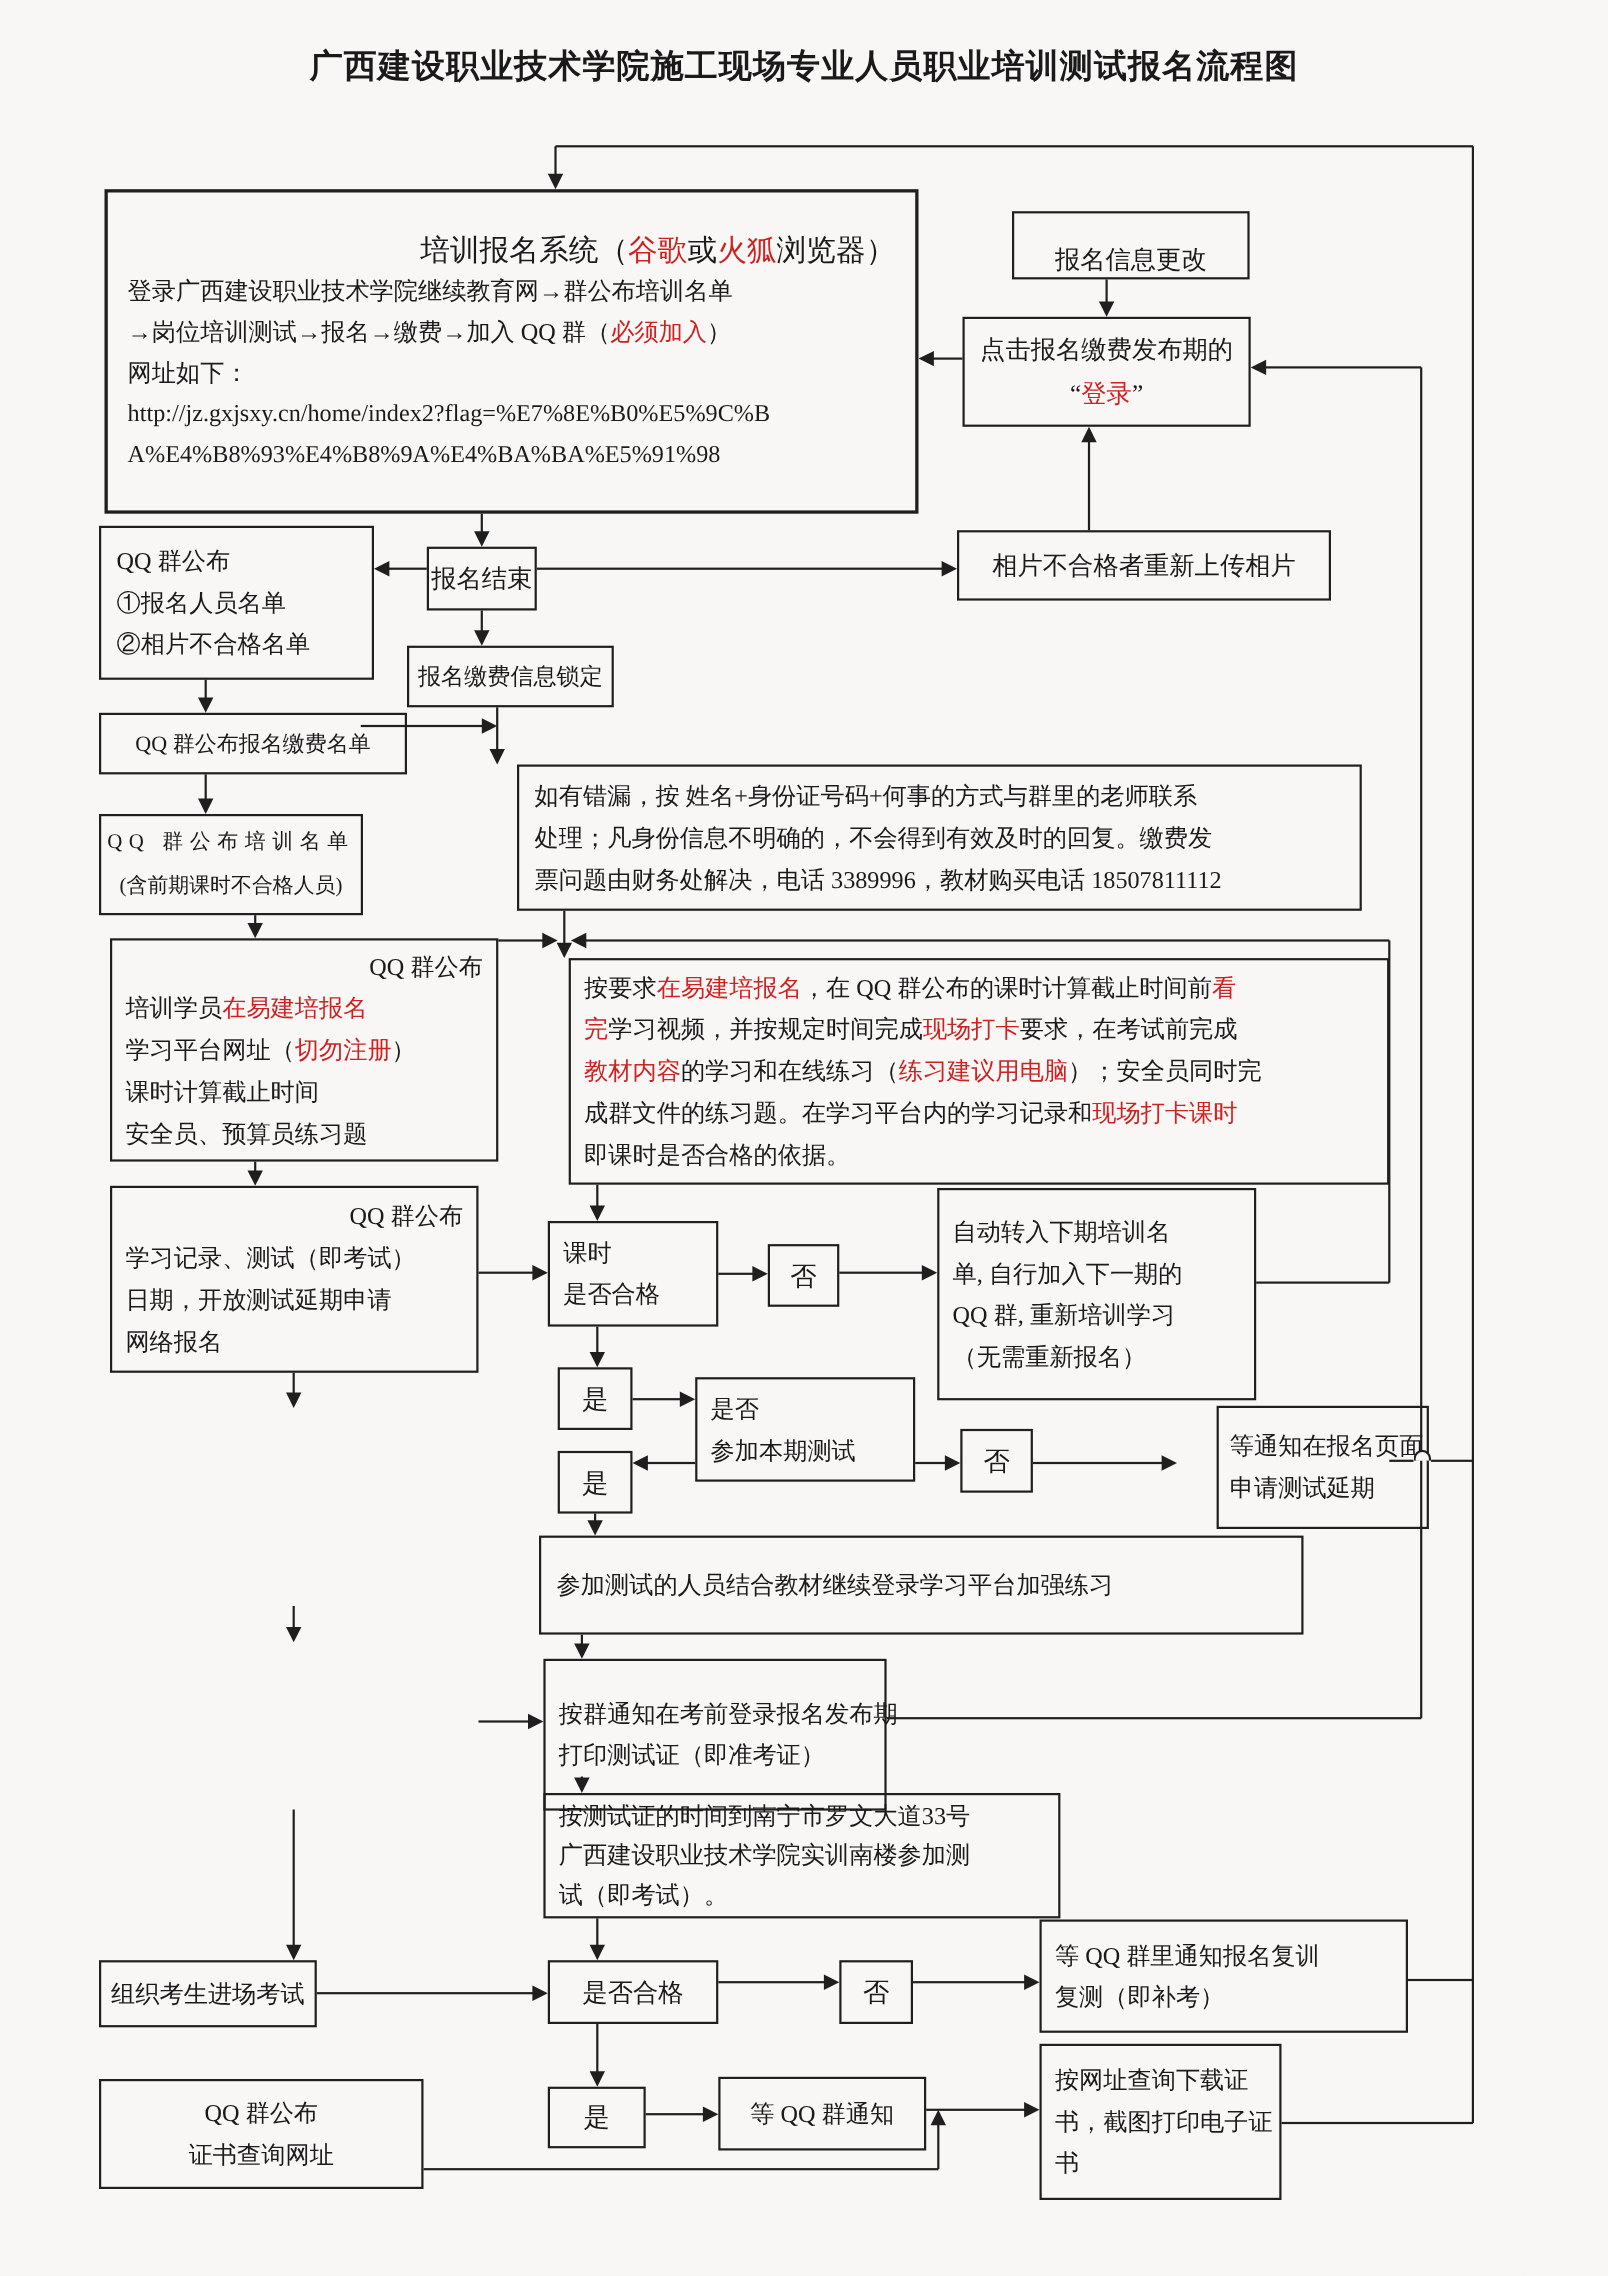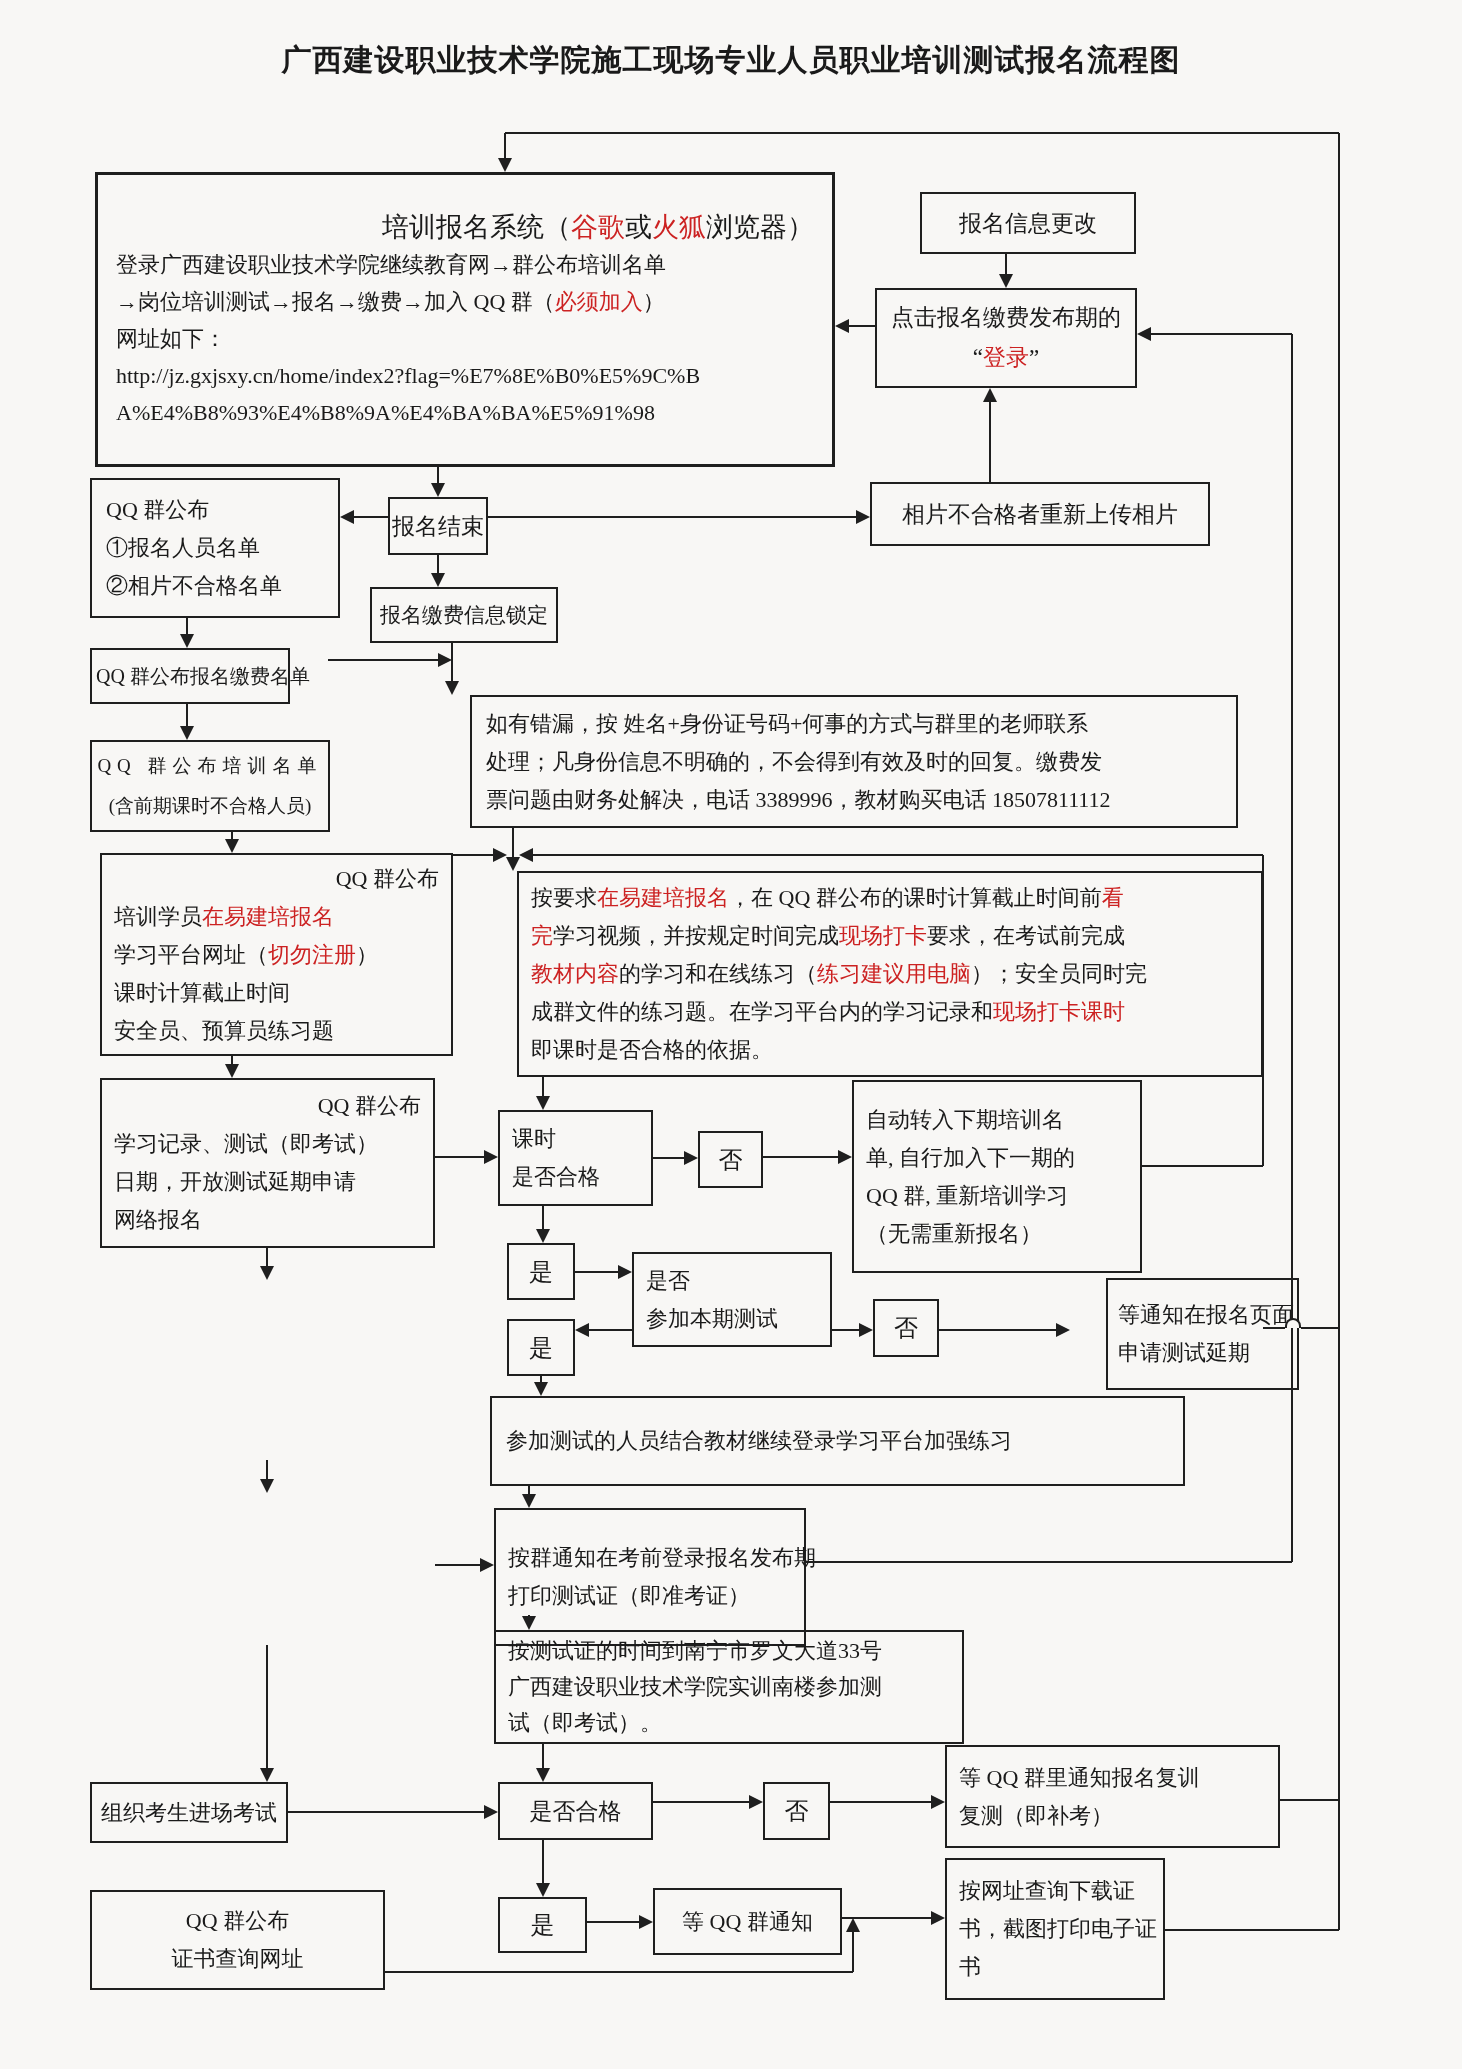--- a/index.html
+++ b/index.html
@@ -42,42 +42,42 @@
 <div id="canvas" style="--accent: #cc2222;">
   <div class="title">广西建设职业技术学院施工现场专业人员职业培训测试报名流程图</div>
 <div class="node" style="left: 95px; top: 172px; width: 740px; height: 295px; font-size: 22px; line-height: 37px; padding: 4px 18px; border-width: 3px;">
       <div class="line c" style="font-size: 27px;"><span>培训报名系统（</span><span class="red">谷歌</span><span>或</span><span class="red">火狐</span><span>浏览器）</span></div>
       <div class="line"><span>登录广西建设职业技术学院继续教育网→群公布培训名单</span></div>
       <div class="line"><span>→岗位培训测试→报名→缴费→加入 QQ 群（</span><span class="red">必须加入</span><span>）</span></div>
       <div class="line"><span>网址如下：</span></div>
       <div class="line"><span>http://jz.gxjsxy.cn/home/index2?flag=%E7%8E%B0%E5%9C%B</span></div>
       <div class="line"><span>A%E4%B8%93%E4%B8%9A%E4%BA%BA%E5%91%98</span></div>
     </div>
-    <div class="node center" style="left: 920px; top: 192px; width: 216px; height: 62px; font-size: 23px;">
+    <div class="node center" style="left: 920px; top: 192px; width: 216px; height: 62px; font-size: 23px; justify-content: flex-end;">
       <div class="line"><span>报名信息更改</span></div>
     </div>
     <div class="node center" style="left: 875px; top: 288px; width: 262px; height: 100px; font-size: 23px; line-height: 40px;">
       <div class="line"><span>点击报名缴费发布期的</span></div>
       <div class="line"><span>“</span><span class="red">登录</span><span>”</span></div>
     </div>
     <div class="node center" style="left: 870px; top: 482px; width: 340px; height: 64px; font-size: 23px;">
       <div class="line"><span>相片不合格者重新上传相片</span></div>
     </div>
     <div class="node" style="left: 90px; top: 478px; width: 250px; height: 140px; font-size: 22px; line-height: 38px; padding: 4px 14px;">
       <div class="line"><span>QQ 群公布</span></div>
       <div class="line"><span>①报名人员名单</span></div>
       <div class="line"><span>②相片不合格名单</span></div>
     </div>
     <div class="node center" style="left: 388px; top: 497px; width: 100px; height: 58px; font-size: 23px;">
       <div class="line"><span>报名结束</span></div>
     </div>
     <div class="node center" style="left: 370px; top: 587px; width: 188px; height: 56px; font-size: 21px;">
       <div class="line"><span>报名缴费信息锁定</span></div>
     </div>
-    <div class="node center" style="left: 90px; top: 648px; width: 200px; height: 56px; font-size: 20px; padding: 4px;">
+    <div class="node center" style="left: 90px; top: 648px; width: 280px; height: 56px; font-size: 20px; padding: 4px;">
       <div class="line"><span>QQ 群公布报名缴费名单</span></div>
     </div>
     <div class="node center" style="left: 90px; top: 740px; width: 240px; height: 92px; font-size: 19px; line-height: 40px; padding: 4px 2px;">
       <div class="line" style="letter-spacing: 6px;"><span>QQ 群公布培训名单</span></div>
       <div class="line"><span>(含前期课时不合格人员)</span></div>
     </div>
     <div class="node" style="left: 470px; top: 695px; width: 768px; height: 133px; font-size: 22px; line-height: 38px; padding: 4px 14px;">
       <div class="line"><span>如有错漏，按 姓名+身份证号码+何事的方式与群里的老师联系</span></div>
       <div class="line"><span>处理；凡身份信息不明确的，不会得到有效及时的回复。缴费发</span></div>
       <div class="line"><span>票问题由财务处解决，电话 3389996，教材购买电话 18507811112</span></div>

